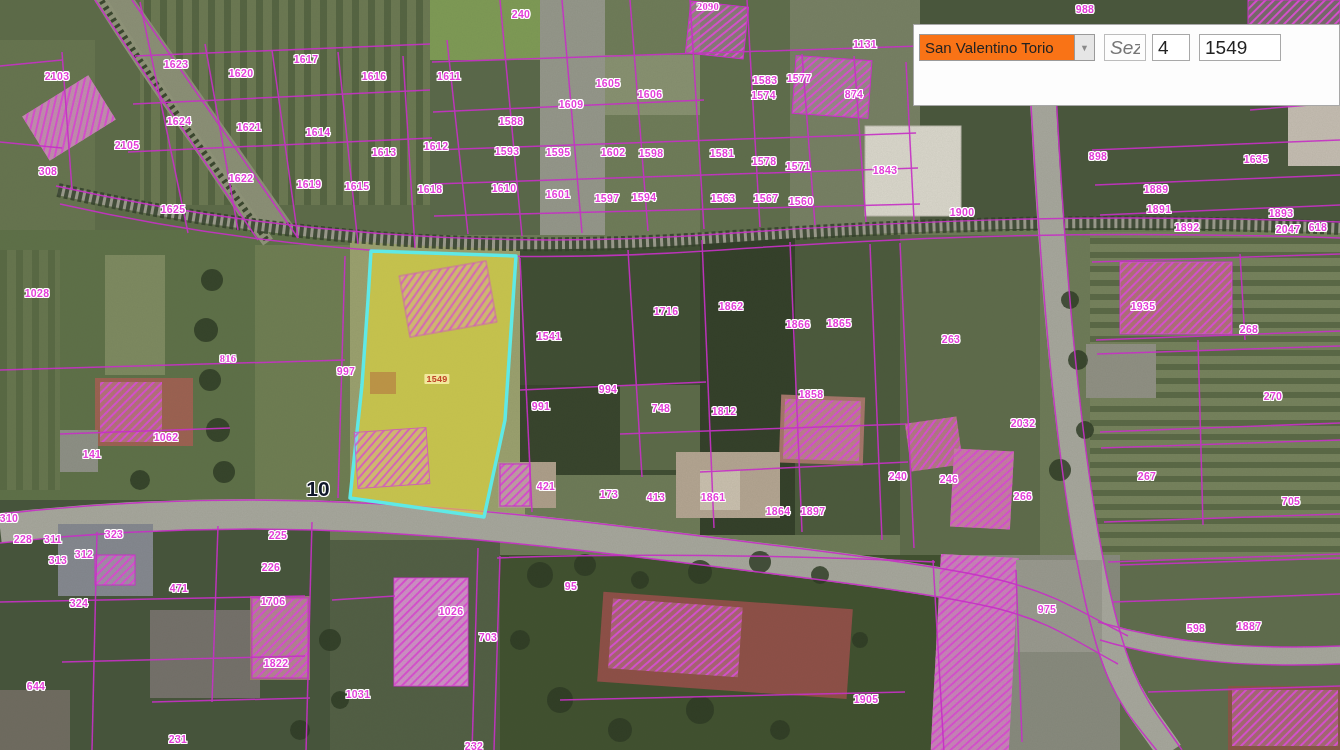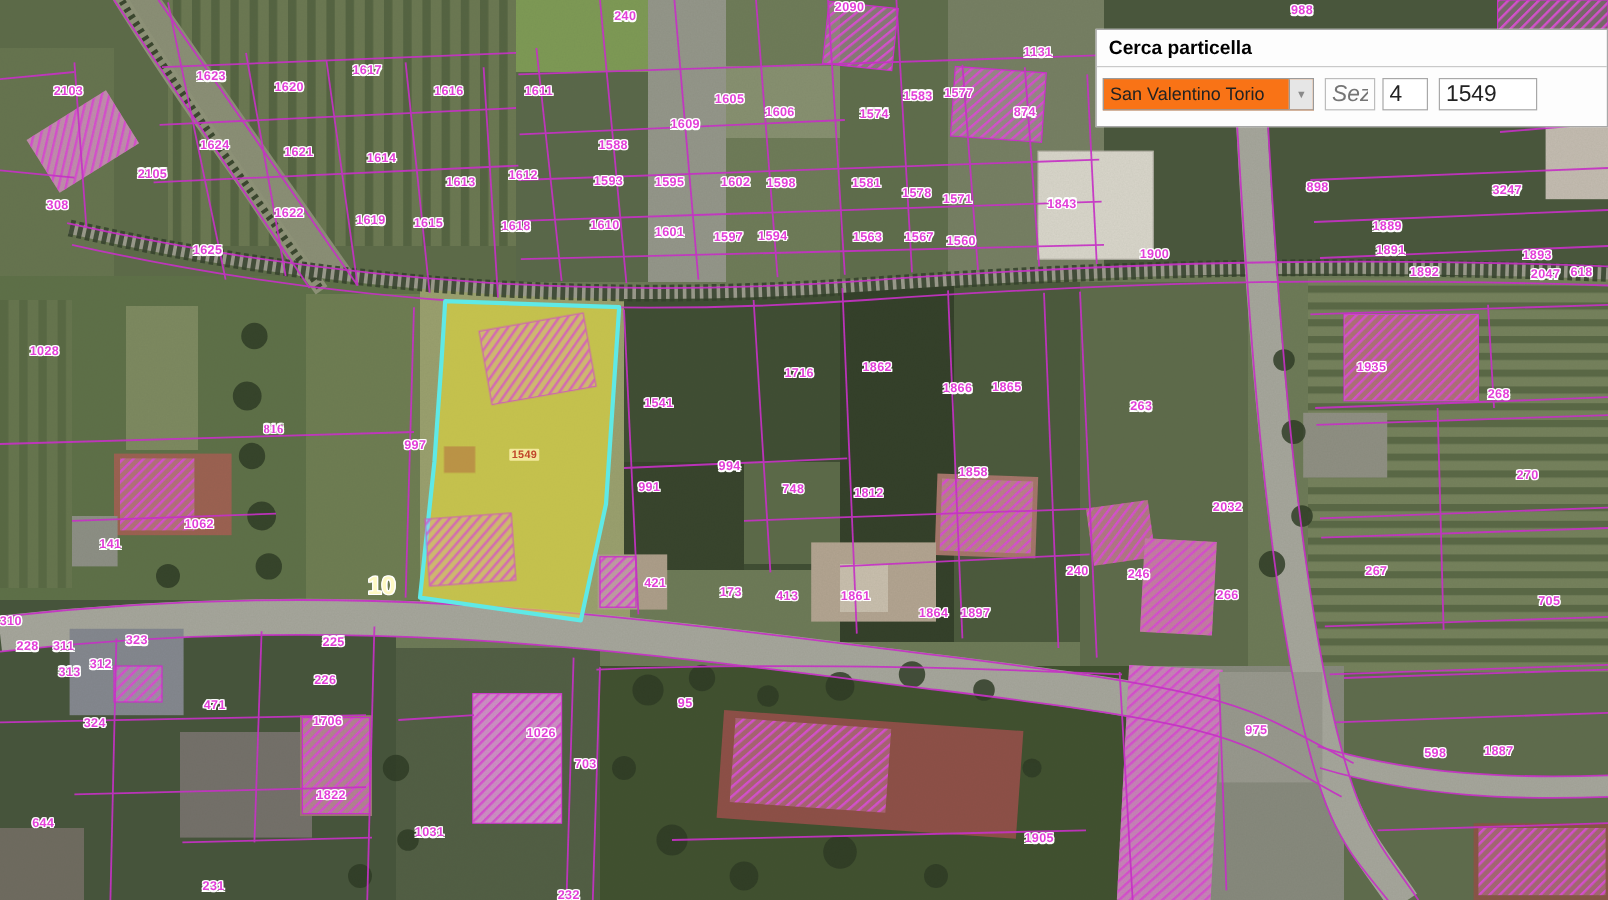--- a/index.html
+++ b/index.html
@@ -4,21 +4,21 @@
 <style>
   html,body{margin:0;padding:0;background:#222;}
   #app{position:relative;width:1340px;height:750px;overflow:hidden;
        font-family:"Liberation Sans",sans-serif;background:#6d7a57;}
   #map-svg{position:absolute;left:0;top:0;}
   #labels-layer{position:absolute;left:0;top:0;width:1340px;height:750px;pointer-events:none;--label-color:#e23fd8;}
   .plabel{position:absolute;transform:translate(-50%,-50%);white-space:nowrap;
     font-weight:bold;font-size:10.5px;letter-spacing:.3px;color:var(--label-color,#e23fd8);
     text-shadow:-1px -1px 0 #fff,1px -1px 0 #fff,-1px 1px 0 #fff,1px 1px 0 #fff,
                 0 -1px 0 #fff,0 1px 0 #fff,-1px 0 0 #fff,1px 0 0 #fff;}
-  .plabel.road{font-size:21px;color:#fef9c3;letter-spacing:0;}
+  .plabel.road{font-size:21px;color:#0f172a;letter-spacing:0;}
   .plabel.highlight-ref{font-size:9px;color:#c0452a;background:rgba(250,240,170,.85);
     padding:0 2px;text-shadow:none;border-radius:1px;}
   
   #search-panel{position:absolute;left:913px;top:24px;width:427px;height:82px;
     background:#fdfdfd;border:1px solid #a8a8a8;box-sizing:border-box;z-index:30;}
   #panel-title{font-size:16px;font-weight:bold;color:#000;padding:7px 10px 5px 10px;
     border-bottom:1px solid #c9c9c9;}
   #panel-controls{display:flex;align-items:center;padding:9px 0 0 5px;}
   .sel{display:flex;align-items:stretch;width:176px;height:27px;border:1px solid #9a9a9a;
     background:#f97316;box-sizing:border-box;cursor:default;}
@@ -274,51 +274,51 @@
       <span class="plabel" style="left: 249px; top: 127px;">1621</span>
       <span class="plabel" style="left: 318px; top: 132px;">1614</span>
       <span class="plabel" style="left: 384px; top: 152px;">1613</span>
       <span class="plabel" style="left: 48px; top: 171px;">308</span>
       <span class="plabel" style="left: 173px; top: 173px; margin-top: 36px;">1625</span>
       <span class="plabel" style="left: 241px; top: 178px;">1622</span>
       <span class="plabel" style="left: 309px; top: 184px;">1619</span>
       <span class="plabel" style="left: 357px; top: 186px;">1615</span>
       <span class="plabel" style="left: 430px; top: 189px;">1618</span>
       <span class="plabel" style="left: 521px; top: 14px;">240</span>
-      <span class="plabel" style="left: 708px; top: 6px;">2090</span>
+      <span class="plabel" style="left: 708px; top: 6px; font-family: Liberation Serif, serif;">2090</span>
       <span class="plabel" style="left: 1085px; top: 9px;">988</span>
       <span class="plabel" style="left: 848px; top: 44px; padding-left: 34px;">1131</span>
       <span class="plabel" style="left: 449px; top: 76px;">1611</span>
       <span class="plabel" style="left: 608px; top: 83px;">1605</span>
       <span class="plabel" style="left: 650px; top: 94px;">1606</span>
       <span class="plabel" style="left: 571px; top: 104px;">1609</span>
       <span class="plabel" style="left: 511px; top: 121px;">1588</span>
       <span class="plabel" style="left: 436px; top: 146px;">1612</span>
       <span class="plabel" style="left: 507px; top: 151px;">1593</span>
       <span class="plabel" style="left: 558px; top: 152px;">1595</span>
       <span class="plabel" style="left: 613px; top: 152px;">1602</span>
       <span class="plabel" style="left: 651px; top: 153px;">1598</span>
       <span class="plabel" style="left: 504px; top: 188px;">1610</span>
       <span class="plabel" style="left: 558px; top: 194px;">1601</span>
       <span class="plabel" style="left: 607px; top: 198px;">1597</span>
       <span class="plabel" style="left: 644px; top: 197px;">1594</span>
       <span class="plabel" style="left: 765px; top: 80px;">1583</span>
       <span class="plabel" style="left: 799px; top: 78px;">1577</span>
-      <span class="plabel" style="left: 714px; top: 95px; padding-left: 29px;">1574</span>
+      <span class="plabel" style="left: 749px; top: 95px; padding-left: 29px;">1574</span>
       <span class="plabel" style="left: 854px; top: 94px;">874</span>
       <span class="plabel" style="left: 722px; top: 153px;">1581</span>
       <span class="plabel" style="left: 764px; top: 161px;">1578</span>
       <span class="plabel" style="left: 798px; top: 166px;">1571</span>
       <span class="plabel" style="left: 723px; top: 198px;">1563</span>
       <span class="plabel" style="left: 766px; top: 198px;">1567</span>
       <span class="plabel" style="left: 801px; top: 201px;">1560</span>
       <span class="plabel" style="left: 885px; top: 170px;">1843</span>
       <span class="plabel" style="left: 962px; top: 212px;">1900</span>
       <span class="plabel" style="left: 1098px; top: 156px;">898</span>
-      <span class="plabel" style="left: 1256px; top: 159px;">3247</span>
+      <span class="plabel" style="left: 1256px; top: 159px;">1635</span>
       <span class="plabel" style="left: 1156px; top: 189px;">1889</span>
       <span class="plabel" style="left: 1159px; top: 209px;">1891</span>
       <span class="plabel" style="left: 1187px; top: 227px;">1892</span>
       <span class="plabel" style="left: 1281px; top: 213px;">1893</span>
       <span class="plabel" style="left: 1288px; top: 229px;">2047</span>
       <span class="plabel" style="left: 1318px; top: 227px;">618</span>
       <span class="plabel" style="left: 37px; top: 293px;">1028</span>
       <span class="plabel" style="left: 228px; top: 358px; font-family: Liberation Serif, serif;">816</span>
       <span class="plabel" style="left: 346px; top: 371px;">997</span>
       <span class="plabel" style="left: 549px; top: 336px;">1541</span>
@@ -370,21 +370,20 @@
       <span class="plabel" style="left: 474px; top: 746px;">232</span>
       <span class="plabel" style="left: 866px; top: 699px;">1905</span>
       <span class="plabel" style="left: 1047px; top: 609px;">975</span>
       <span class="plabel" style="left: 1196px; top: 628px;">598</span>
       <span class="plabel" style="left: 1249px; top: 626px;">1887</span>
       <span class="plabel highlight-ref" style="left: 437px; top: 379px;">1549</span>
       <span class="plabel road" style="left: 318px; top: 489px;">10</span>
     </div>
 
 <div id="search-panel">
-  <div id="panel-title">Cerca particella</div>
   <div id="panel-controls">
     <div class="sel">
       <span class="sel-value">San Valentino Torio</span>
       <span class="sel-arrow">▼</span>
     </div>
     <input class="inp" id="sez-input" disabled="" placeholder="Sez" style="">
     <input class="inp" id="foglio-input" value="4" style="">
     <input class="inp" id="particella-input" value="1549" style="">
   </div>
 </div>

